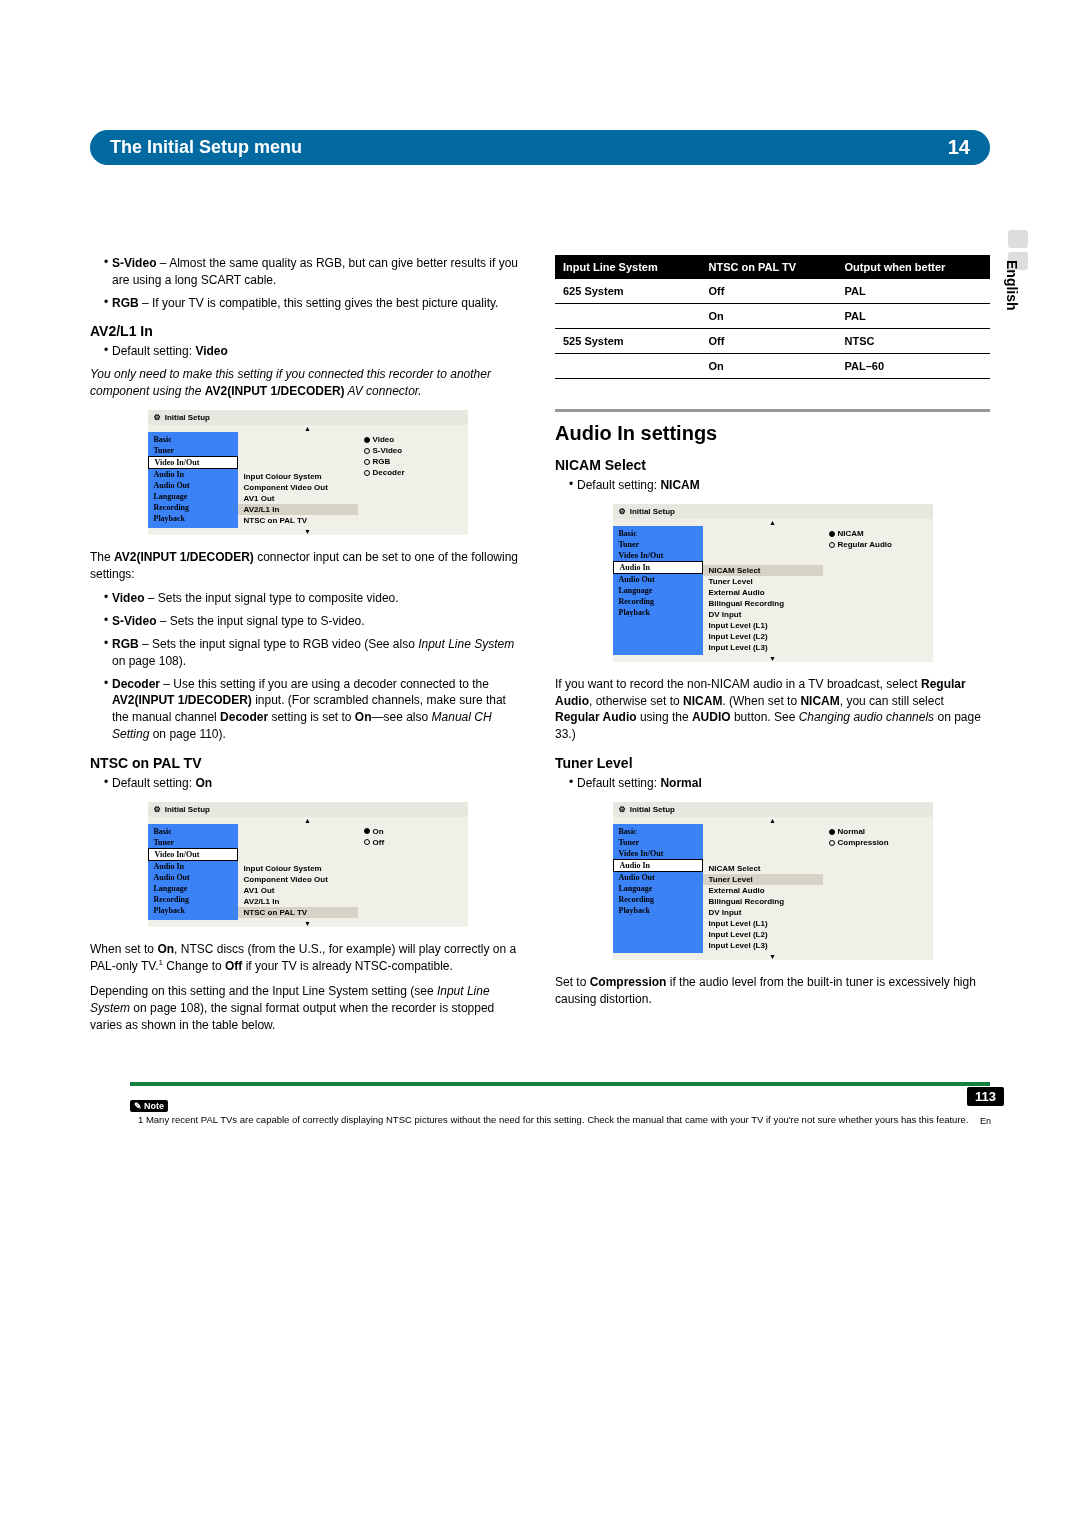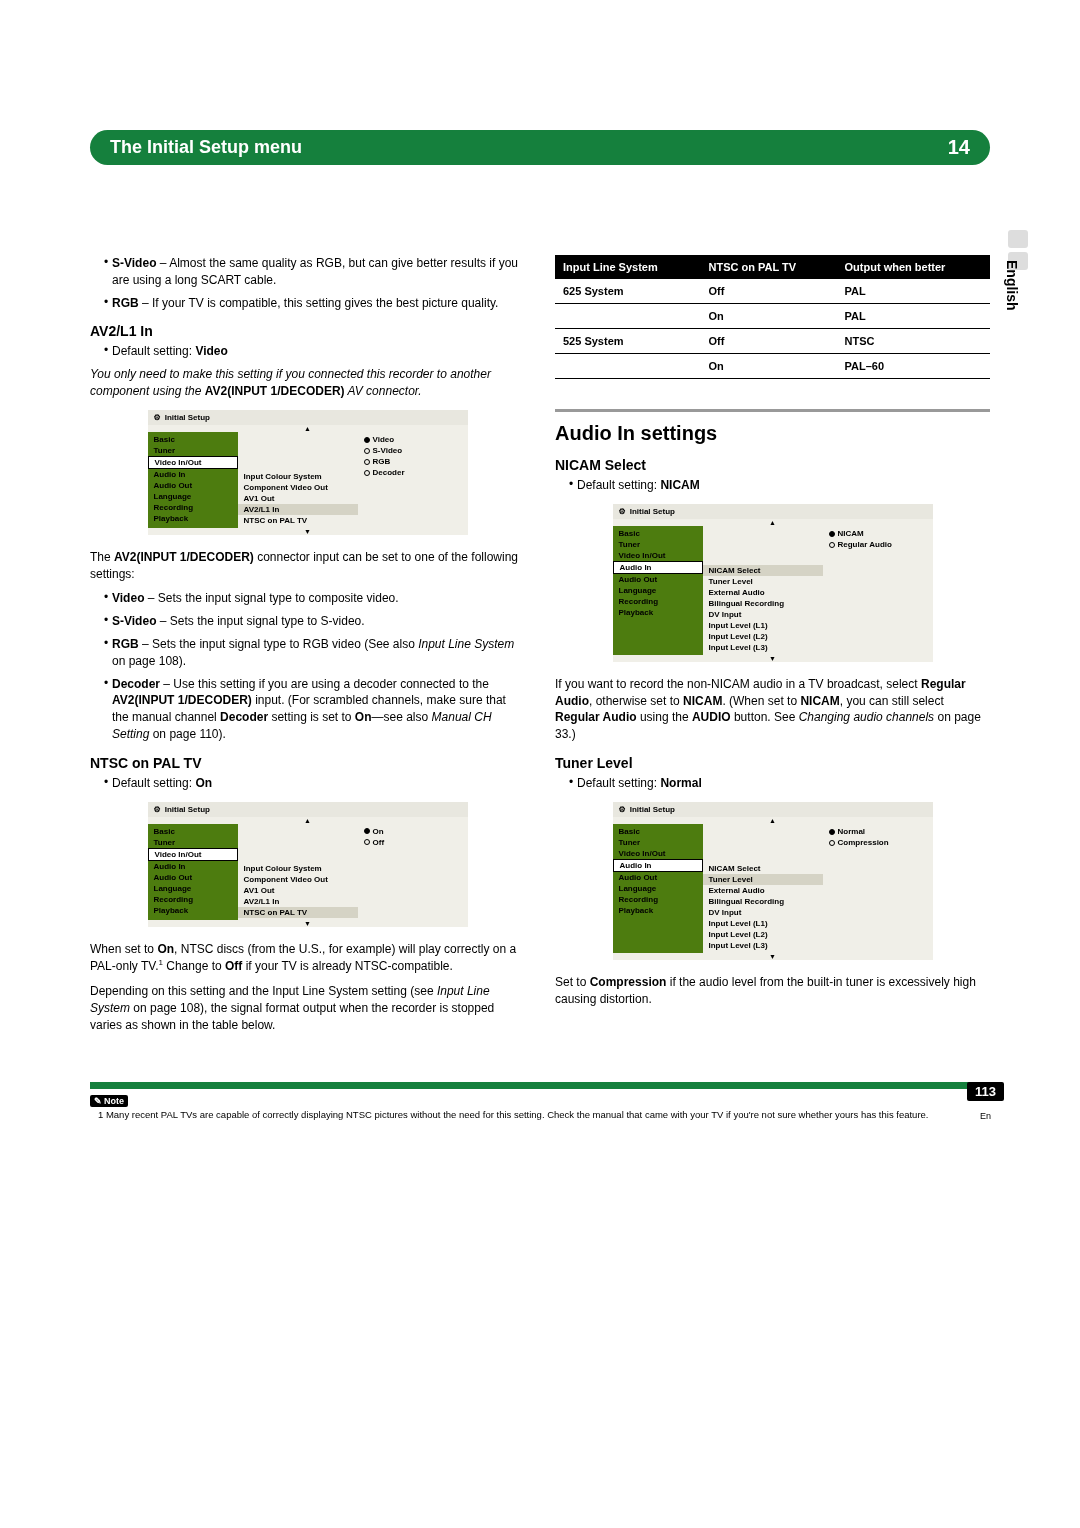--- a/index.html
+++ b/index.html
@@ -1,48 +1,48 @@
 <!DOCTYPE html>
 <html><head>
 <meta charset="utf-8">
 <style>
   * { margin: 0; padding: 0; box-sizing: border-box; }
   body { font-family: Arial, Helvetica, sans-serif; font-size: 12px; color: #000; background: #fff; width: 1080px; }
   .page { padding: 130px 90px 50px 90px; position: relative; }
-  .header-bar { background: #15803d; color: #fff; border-radius: 18px; padding: 6px 20px; display: flex; justify-content: space-between; align-items: center; margin-bottom: 90px; }
+  .header-bar { background: #0369a1; color: #fff; border-radius: 18px; padding: 6px 20px; display: flex; justify-content: space-between; align-items: center; margin-bottom: 90px; }
   .header-title { font-size: 18px; font-weight: bold; }
   .header-num { font-size: 20px; font-weight: bold; }
   .columns { display: flex; gap: 30px; }
   .col { flex: 1; }
   .body-text { font-size: 12px; line-height: 1.4; margin-bottom: 8px; }
   .bullet-row { display: flex; margin-bottom: 6px; padding-left: 14px; }
   .bullet-dot { width: 8px; flex-shrink: 0; }
   .bullet-text { flex: 1; line-height: 1.4; }
   .h3 { font-size: 14px; font-weight: bold; margin: 12px 0 4px 0; }
   .h2 { font-size: 20px; font-weight: bold; margin: 0 0 6px 0; }
   .italic { font-style: italic; }
   .b { font-weight: bold; }
   .osd { background: #f0efe8; width: 320px; margin: 10px auto 14px auto; font-size: 8px; }
   .osd-title { background: #e8e7df; padding: 3px 6px; font-weight: bold; display: flex; align-items: center; gap: 4px; }
   .osd-body { display: flex; }
-  .osd-left { width: 90px; background: #4d7c0f; padding: 2px 0; }
+  .osd-left { width: 90px; background: #3b82f6; padding: 2px 0; font-family: Liberation Serif, serif; }
   .osd-mid { width: 120px; padding: 2px 0; margin-top: 37px; }
   .osd-right { flex: 1; padding: 2px 0; }
   .osd-item { padding: 1px 6px; font-weight: bold; }
   .osd-item.sel { background: #fff; border: 1px solid #000; }
   .osd-item.hl { background: #d5d3c5; }
   .osd-arrow { text-align: center; font-size: 7px; }
   table.data-table { width: 100%; border-collapse: collapse; font-size: 11px; }
   table.data-table th { background: #000; color: #fff; text-align: left; padding: 6px 8px; font-weight: bold; }
   table.data-table td { padding: 6px 8px; font-weight: bold; border-bottom: 1px solid #000; }
   .section-rule { height: 3px; background: #999; margin: 30px 0 10px 0; }
   .side-tab { position: absolute; right: 60px; top: 260px; writing-mode: vertical-rl; font-weight: bold; font-size: 14px; }
   .side-blocks { position: absolute; right: 52px; top: 230px; display: flex; flex-direction: column; gap: 4px; }
   .side-block { width: 20px; height: 18px; background: #ddd; border-radius: 3px; }
-  .note-rule { border-top: 7px solid #15803d; margin-top: 40px; padding-top: 4px; }
+  .note-rule { border-top: 4px solid #15803d; margin-top: 40px; padding-top: 12px; margin-left: 40px; }
   .note-badge { display: inline-block; background: #000; color: #fff; font-size: 9px; padding: 1px 4px; border-radius: 2px; font-weight: bold; }
   .note-badge::before { content: "✎ "; }
   .note-text { font-size: 9.5px; line-height: 1.3; margin-top: 2px; padding-left: 8px; }
   .page-num { position: absolute; right: 76px; bottom: 50px; text-align: center; }
   .page-num-box { background: #000; color: #fff; font-weight: bold; padding: 2px 8px; border-radius: 2px; font-size: 13px; }
   .page-num-sub { font-size: 9px; margin-top: 10px; }
   .gear-icon { display: inline-block; }
   .sup { font-size: 8px; vertical-align: super; }
   .radio { display:inline-block; width:6px; height:6px; border:1px solid #000; border-radius:50%; margin-right:3px; vertical-align:middle; }
   .radio.on { background:#000; }

